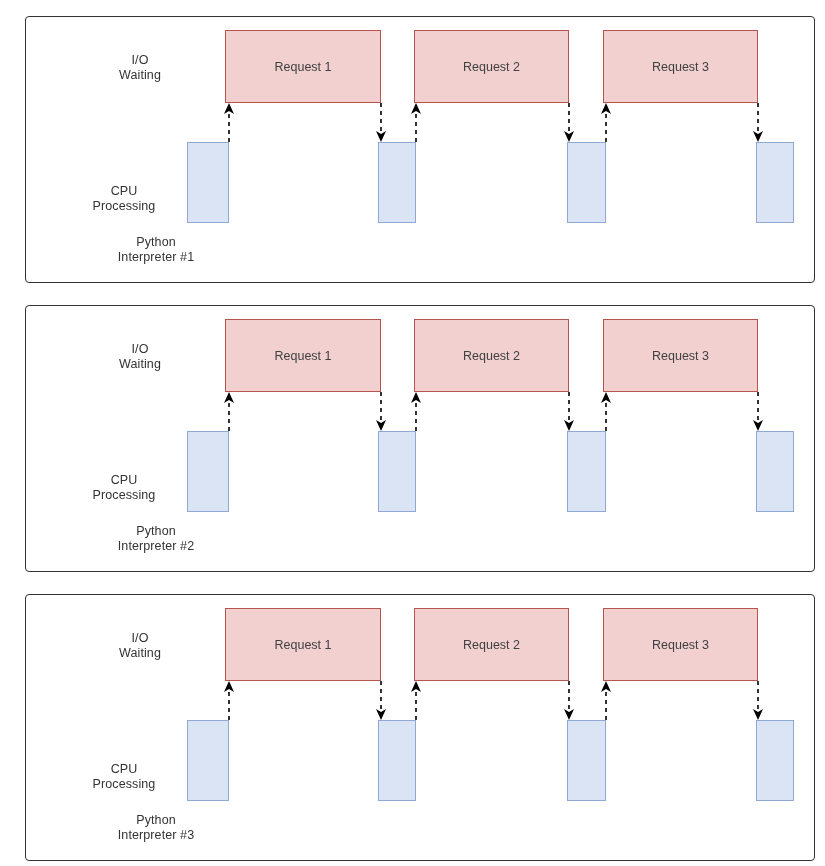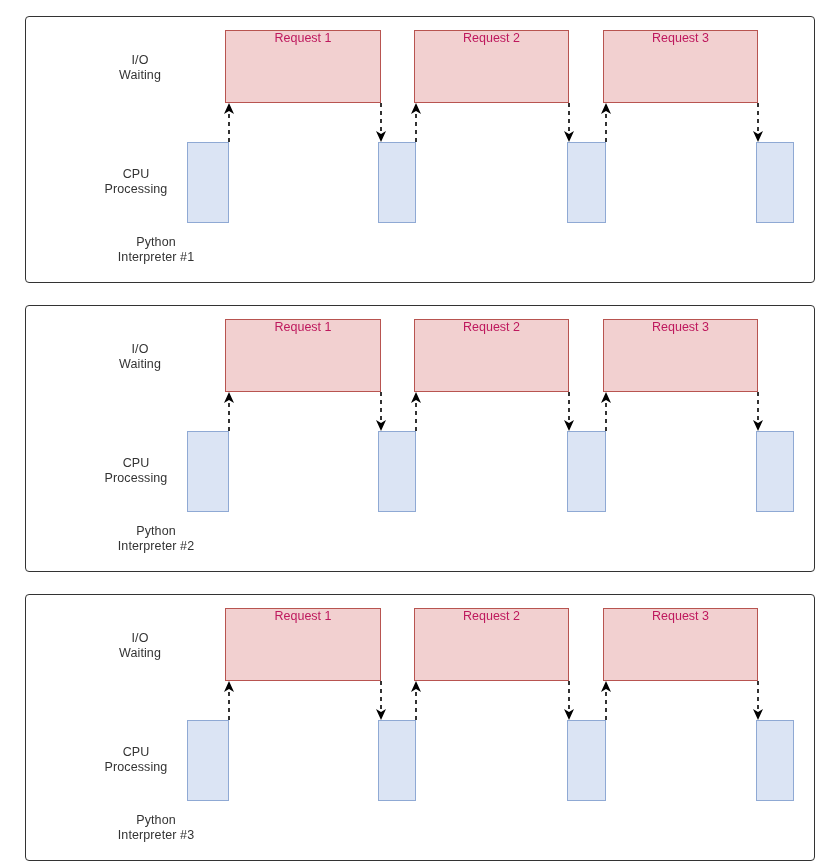--- a/index.html
+++ b/index.html
@@ -38,31 +38,32 @@
   .row-label {
     position: absolute;
     text-align: center;
     color: #333333;
     font-size: 12.5px;
     line-height: 15px;
     white-space: pre-line;
     letter-spacing: 0.1px;
   }
   .io-label   { left: 55px; width: 118px; }
-  .cpu-label  { left: 51px; width: 118px; }
+  .cpu-label  { left: 39px; width: 118px; margin-top: 17px; }
   .py-label   { left: 56px; width: 148px; }
 
   .req-box {
     position: absolute;
     background: #f2d0d0;
     border: 1.2px solid #b85450;
     box-sizing: border-box;
     display: flex;
+    align-items: center;
     justify-content: center;
-    color: #be185d;
+    color: #404040;
     font-size: 12.5px;
   }
   .cpu-box {
     position: absolute;
     background: #dbe4f4;
     border: 1.2px solid #8fa9d4;
     box-sizing: border-box;
   }
   .arrow-layer {
     position: absolute;

